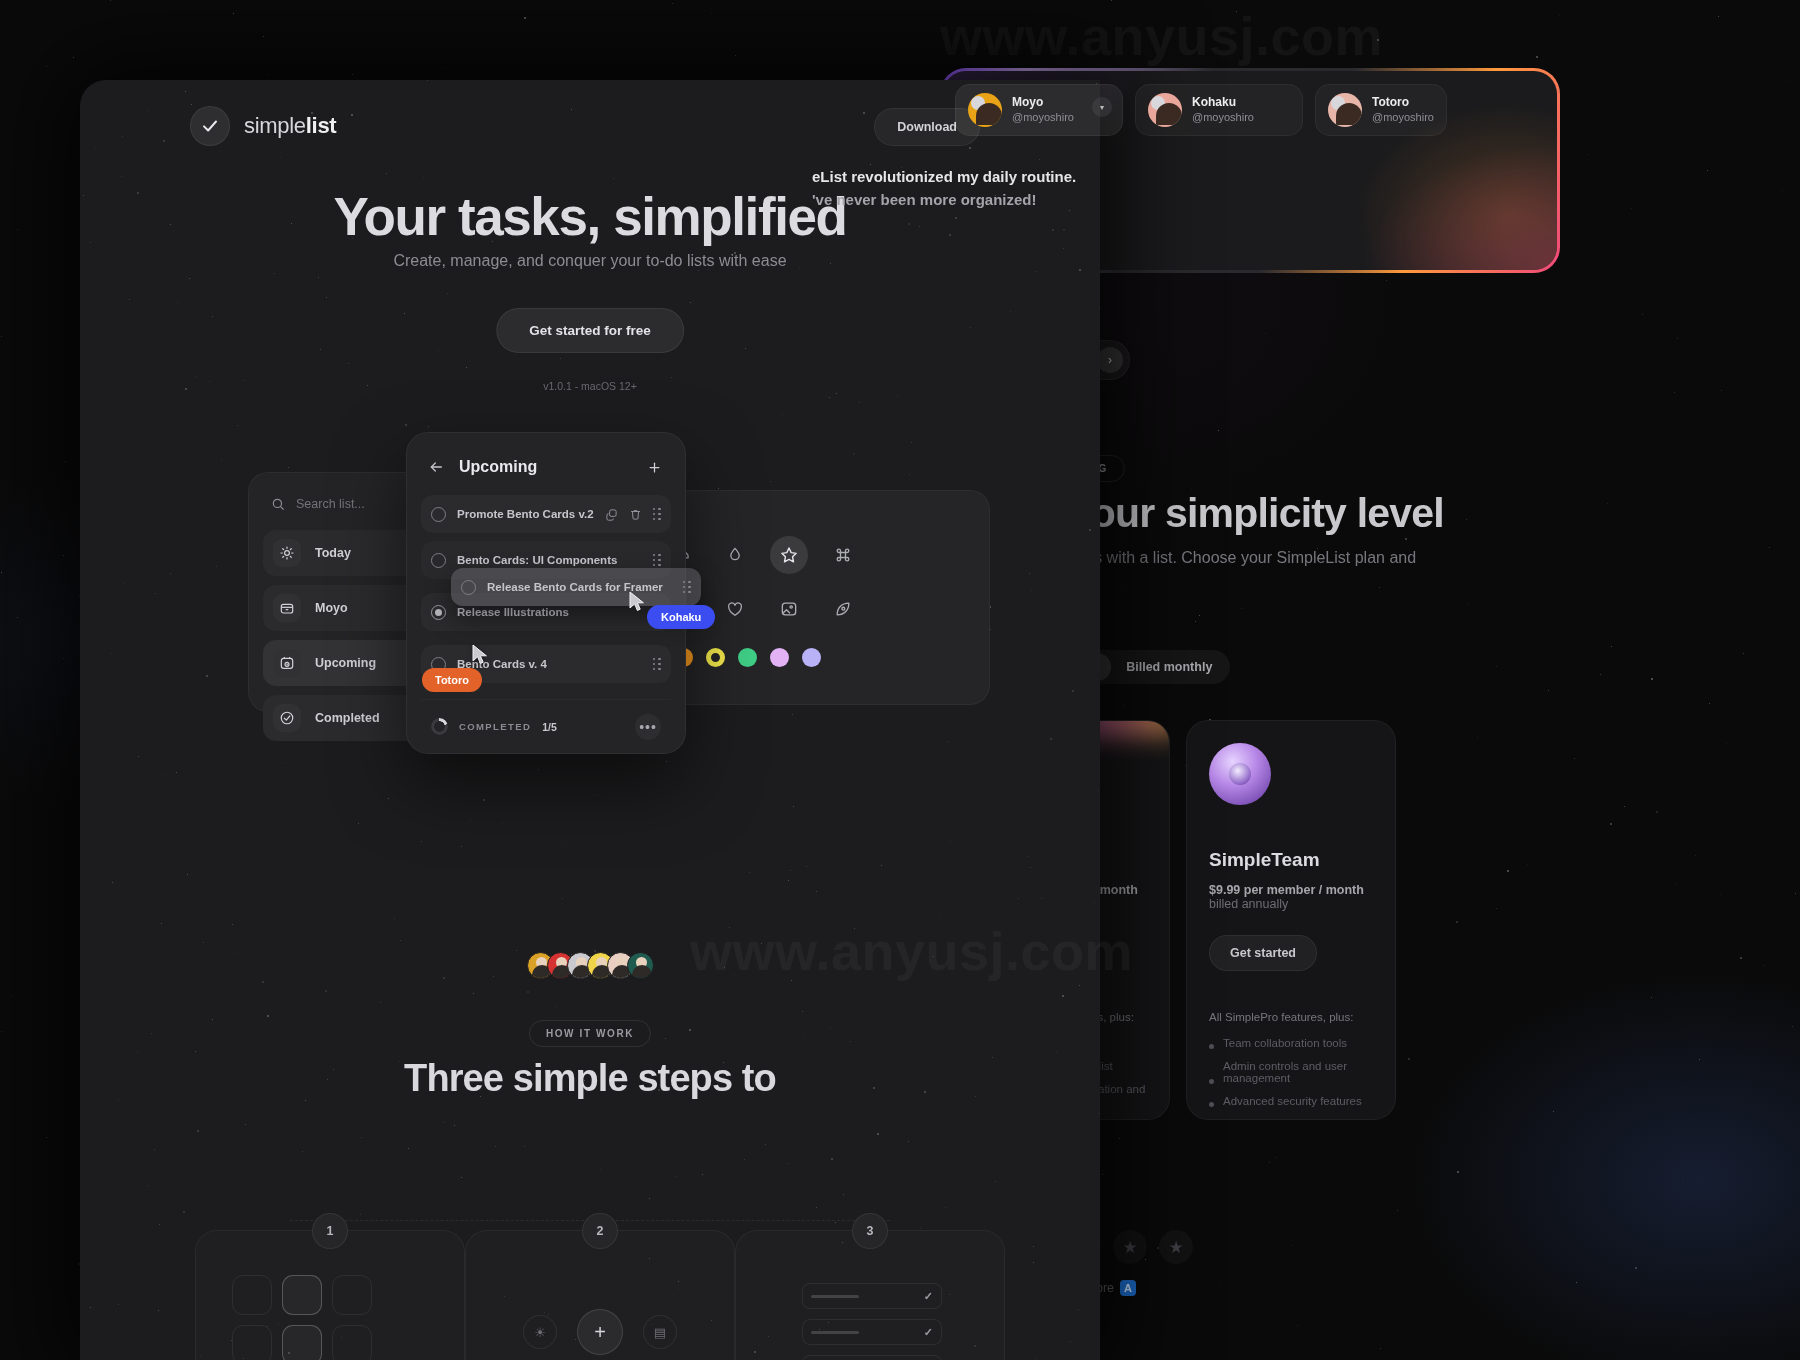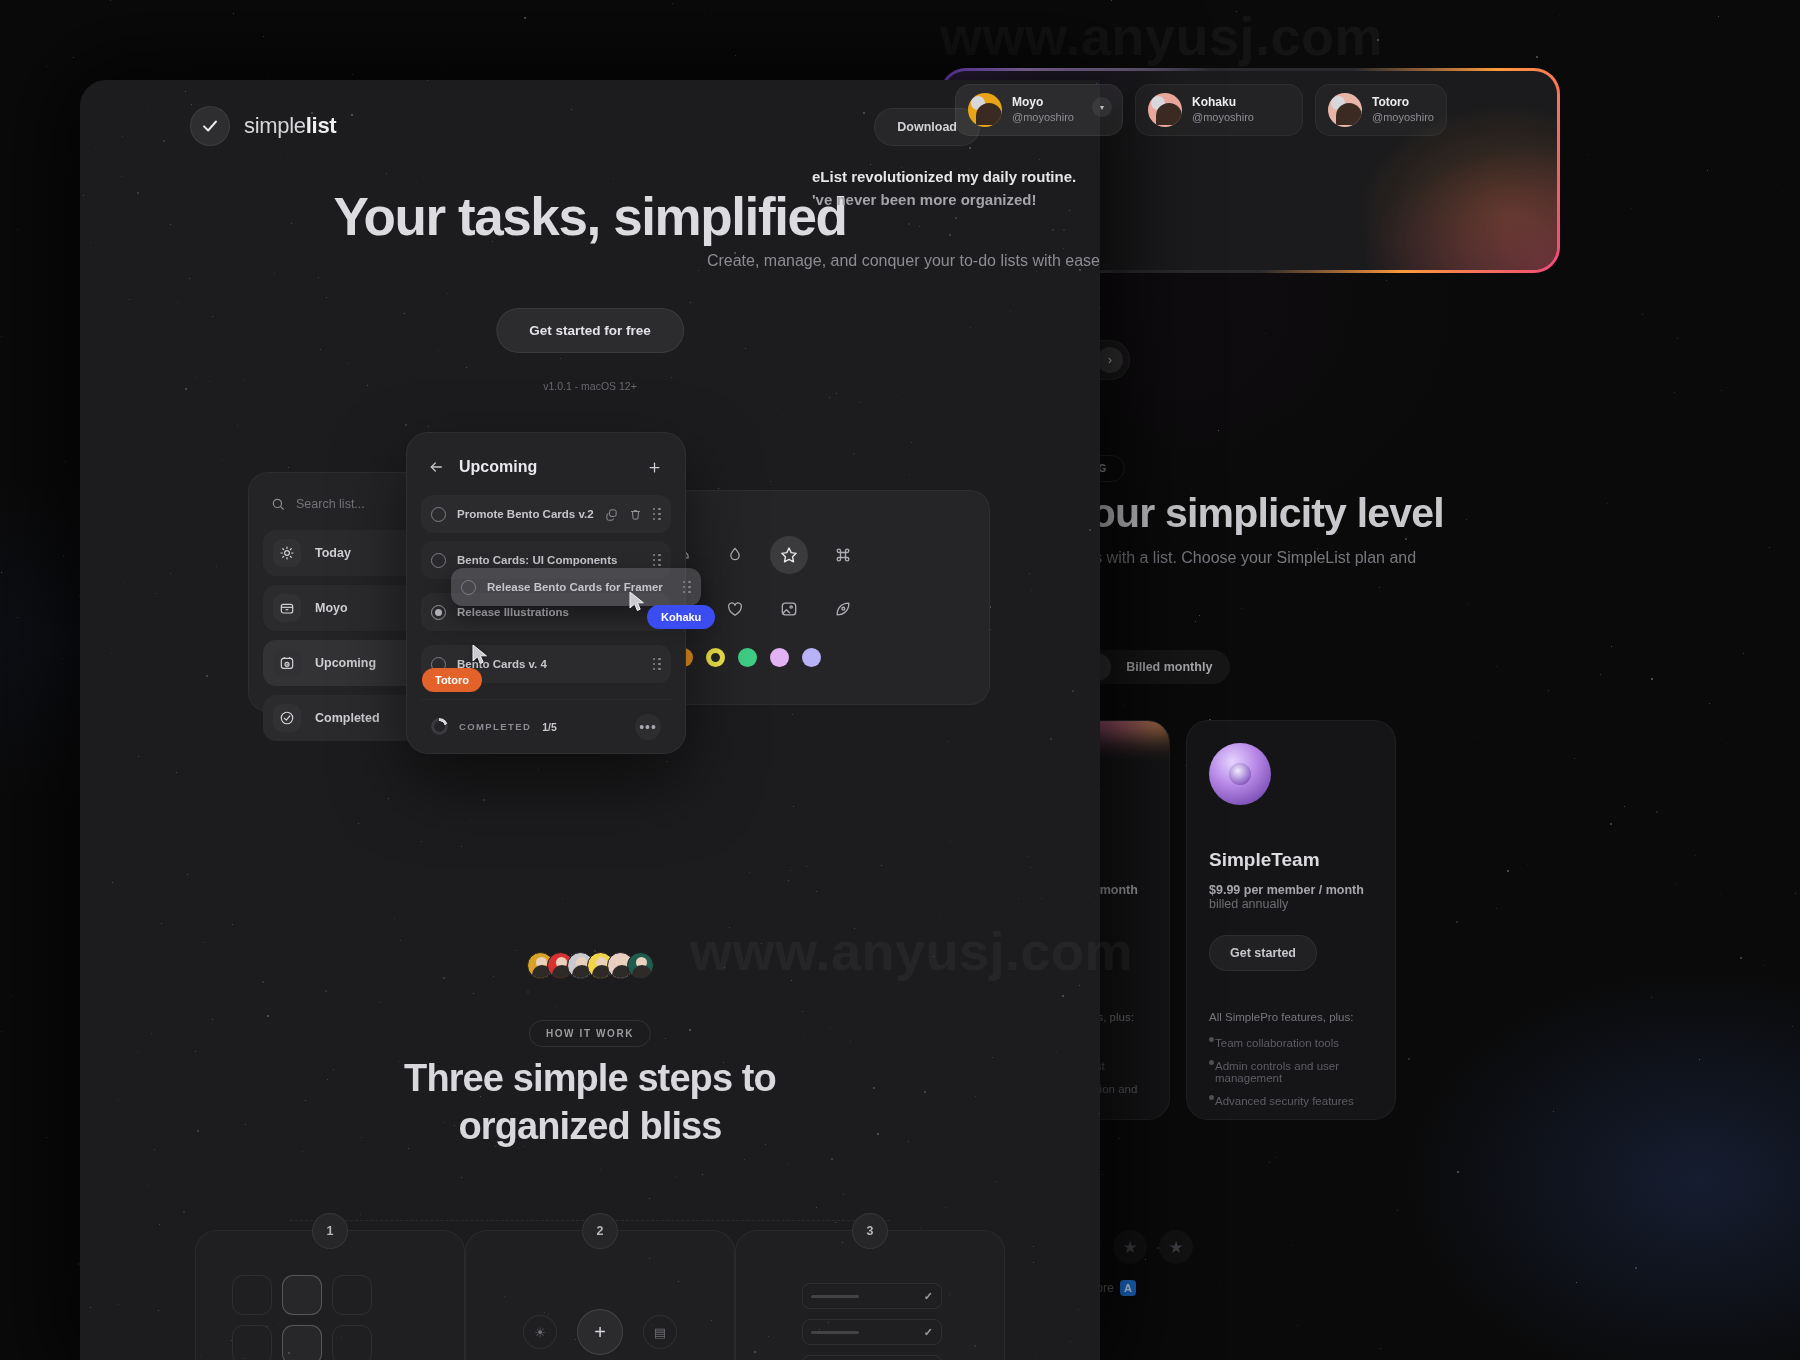--- a/index.html
+++ b/index.html
@@ -144,21 +144,21 @@
   }
   .pname{ font-size:19px; font-weight:700; color:#dcdce0; margin-bottom:12px; }
   .pprice{ font-size:12.5px; font-weight:700; color:#a6a6ac; }
   .pbilled{ font-size:12.5px; color:#6d6d74; margin-bottom:24px; }
   .pbtn{
     display:inline-block; padding:10px 20px; border-radius:18px;
     background:rgba(255,255,255,.055); border:1px solid rgba(255,255,255,.06);
     font-size:12.5px; font-weight:700; color:#c7c7cc;
   }
   .pfeat-head{ margin-top:40px; font-size:11.5px; color:#76767d; margin-bottom:14px; }
-  .pfeat{ display:flex; align-items:flex-start; gap:1px; font-size:11.5px; color:#5d5d64; margin-bottom:11px; }
+  .pfeat{ display:flex; align-items:flex-end; gap:9px; font-size:11.5px; color:#5d5d64; margin-bottom:11px; }
   .pfeat i{ width:5px;height:5px;border-radius:50%; background:#4e4e55; flex:0 0 auto; }
 
   .reviews{ position:absolute; left:-125px; top:1230px; width:420px; text-align:center; }
   .rstars{ display:flex; gap:12px; justify-content:flex-start; margin-left:10px; }
   .rstar{ width:34px;height:34px;border-radius:50%; background:rgba(255,255,255,.035);
           display:flex;align-items:center;justify-content:center; font-size:17px; color:#3d3d43; }
   .rtext{ margin-top:16px; font-size:12.5px; color:#5c5c63; display:flex; gap:6px; align-items:center; margin-left:4px;}
   .rtext b{ color:#83838a; }
   .appstore{ width:16px;height:16px;border-radius:4px;background:#1d6fd0;color:#cfe4ff;
              display:inline-flex;align-items:center;justify-content:center;font-size:11px;font-weight:700;}
@@ -186,21 +186,21 @@
     padding:11px 22px; border-radius:20px;
     background:#272729; border:1px solid rgba(255,255,255,.06);
     font-size:12.5px; font-weight:700; color:#d2d2d7;
   }
 
   .hero-h1{
     position:absolute; left:0; top:106px; width:1020px; text-align:center;
     font-size:53px; font-weight:700; color:#dcdce0; letter-spacing:-1.4px;
   }
   .hero-sub{
-    position:absolute; left:0; top:172px; width:1020px; text-align:right;
+    position:absolute; left:0; top:172px; width:1020px; text-align:center;
     font-size:16px; color:#8c8c93;
   }
   .cta{
     position:absolute; left:50%; top:228px; transform:translateX(-50%);
     padding:14px 32px; border-radius:24px;
     background:#2c2c2f; border:1px solid rgba(255,255,255,.07);
     font-size:13.5px; font-weight:700; color:#e3e3e8;
   }
   .vnote{
     position:absolute; left:0; top:300px; width:1020px; text-align:center;
@@ -1376,21 +1376,20 @@
           <div class="h"></div>
           <div class="b"></div>
         </div>
       </div>
 
     <div class="howtag">
       <span class="pill-tag">HOW IT WORK</span>
     </div>
     <div class="howh1">
       <div>Three simple steps to</div>
-      <div>organized bliss</div>
     </div>
 
     <div class="steps">
       <div class="stepcon"></div>
 
       <div class="stepcard" style="left:115px">
         <div class="stepnum">1</div>
         <div class="kgrid">
           <div class="key"></div>
             <div class="key hot"></div>

